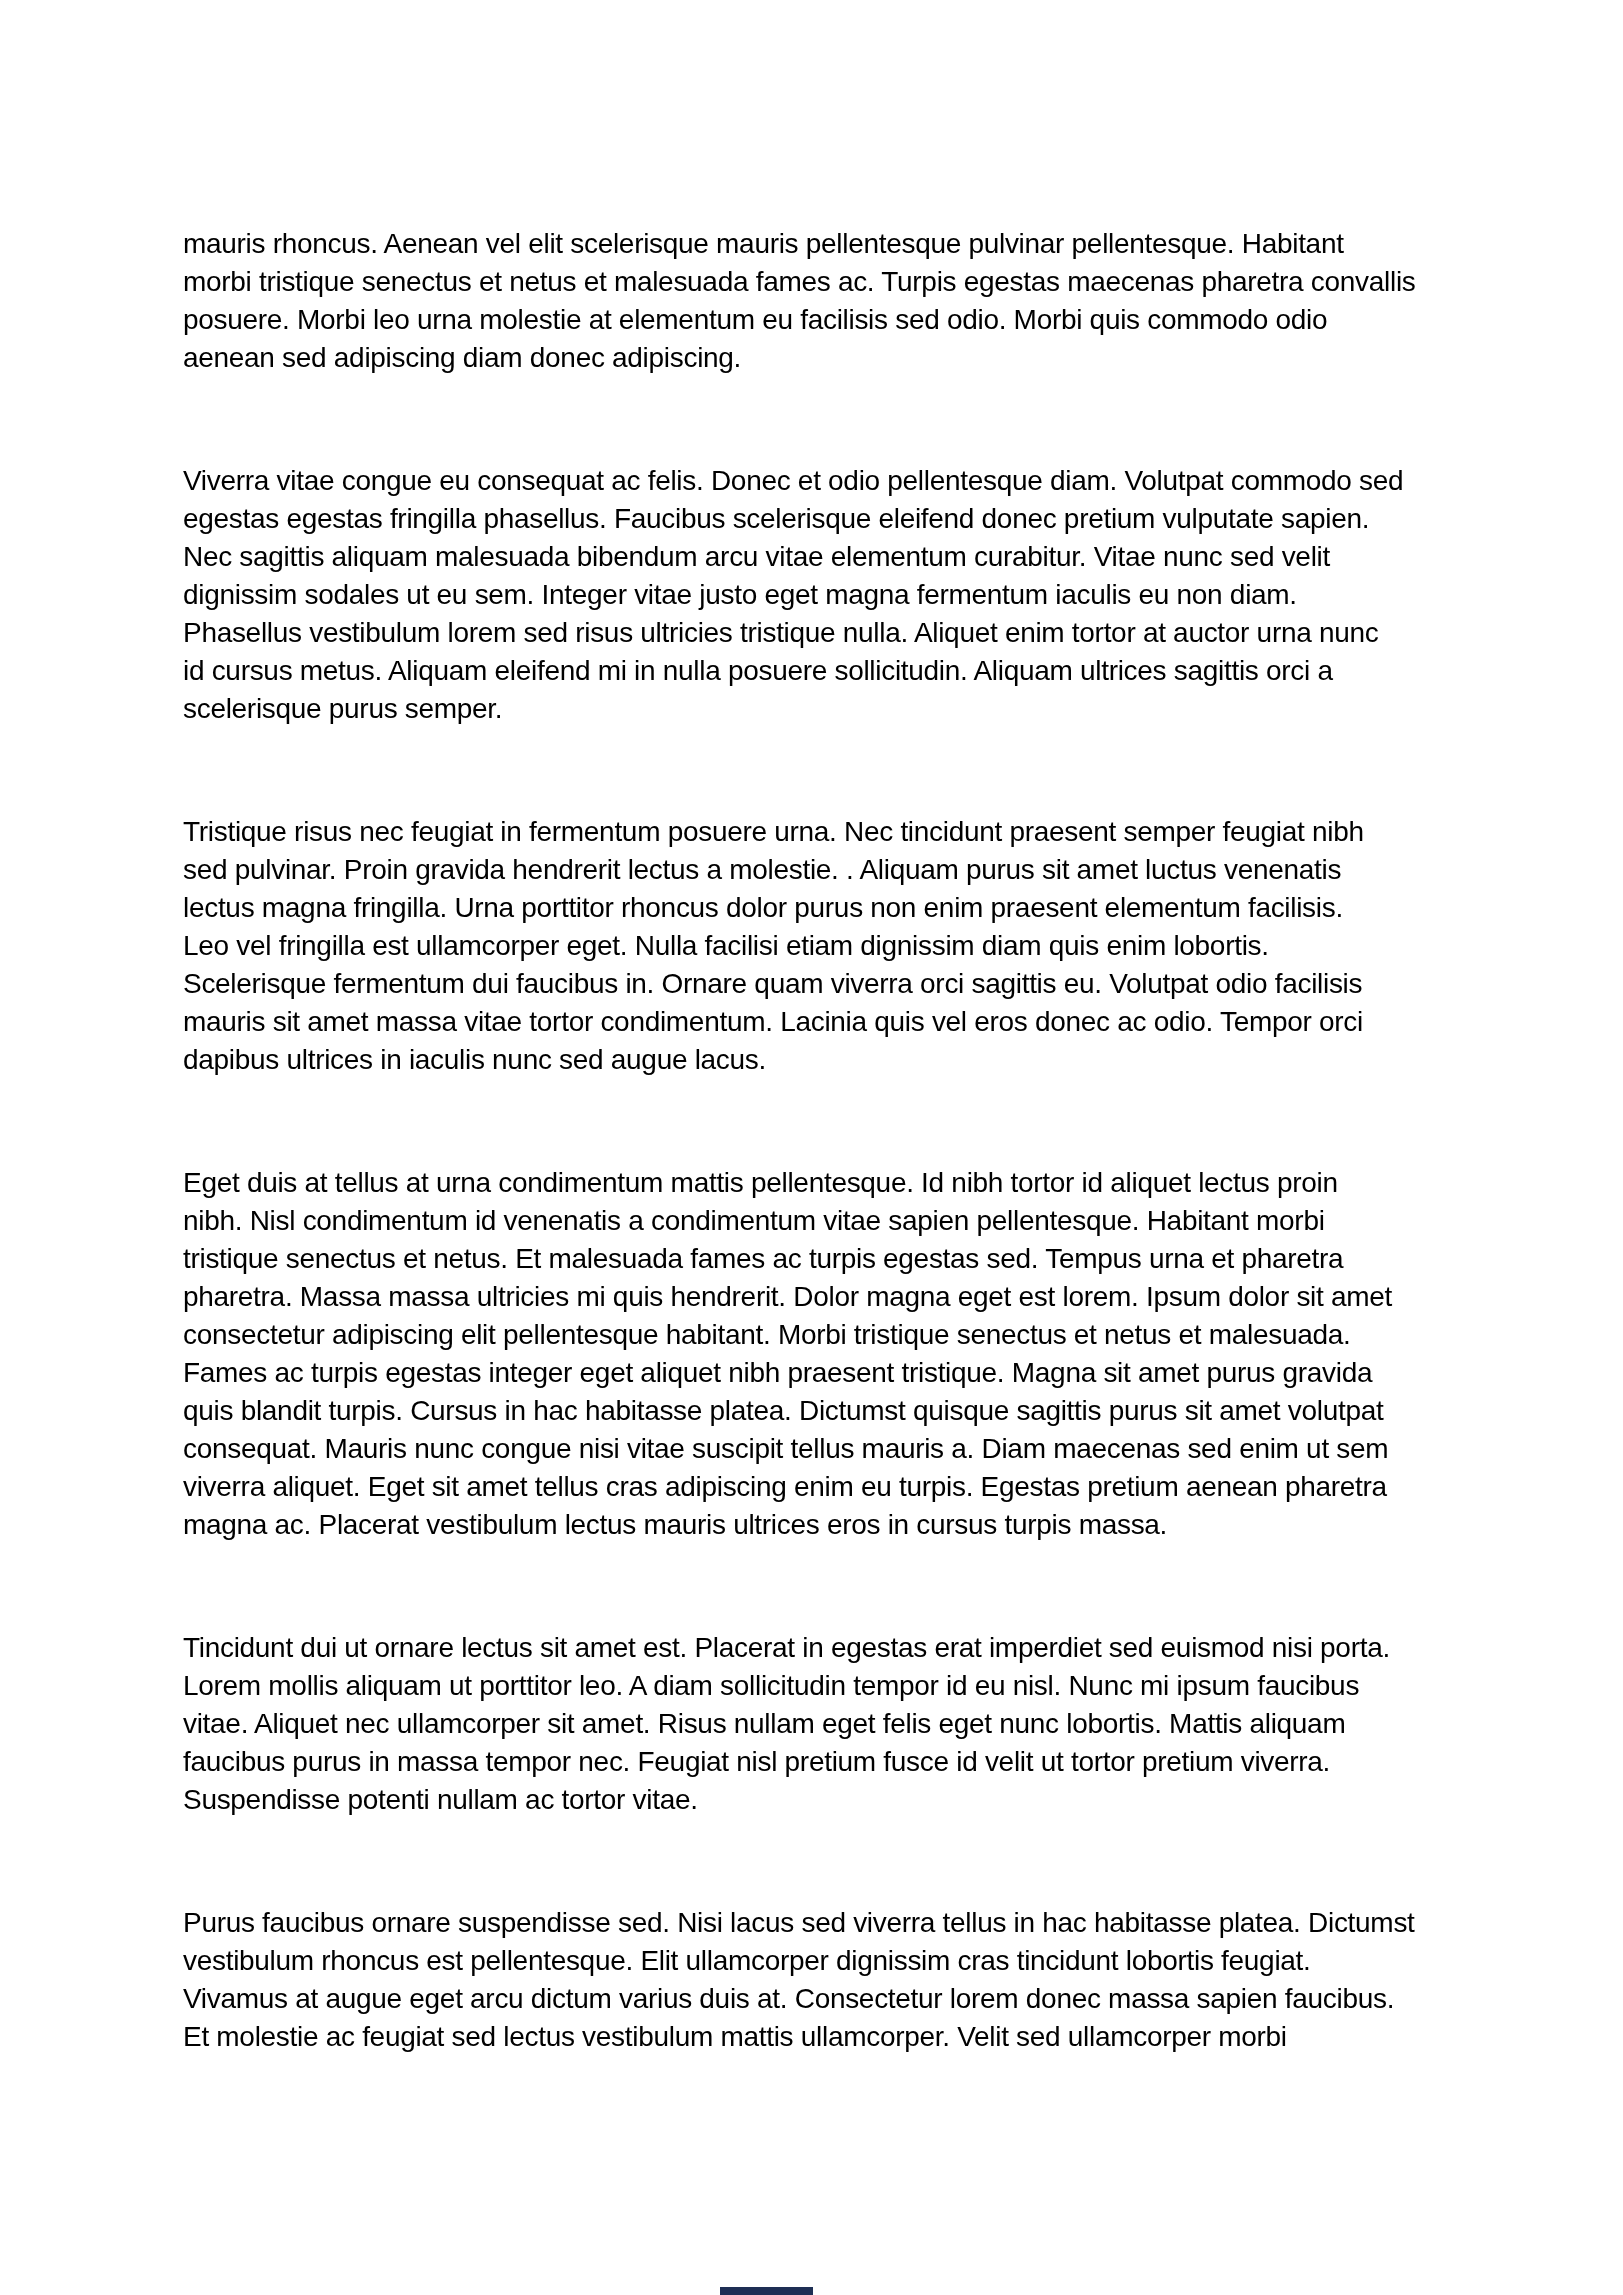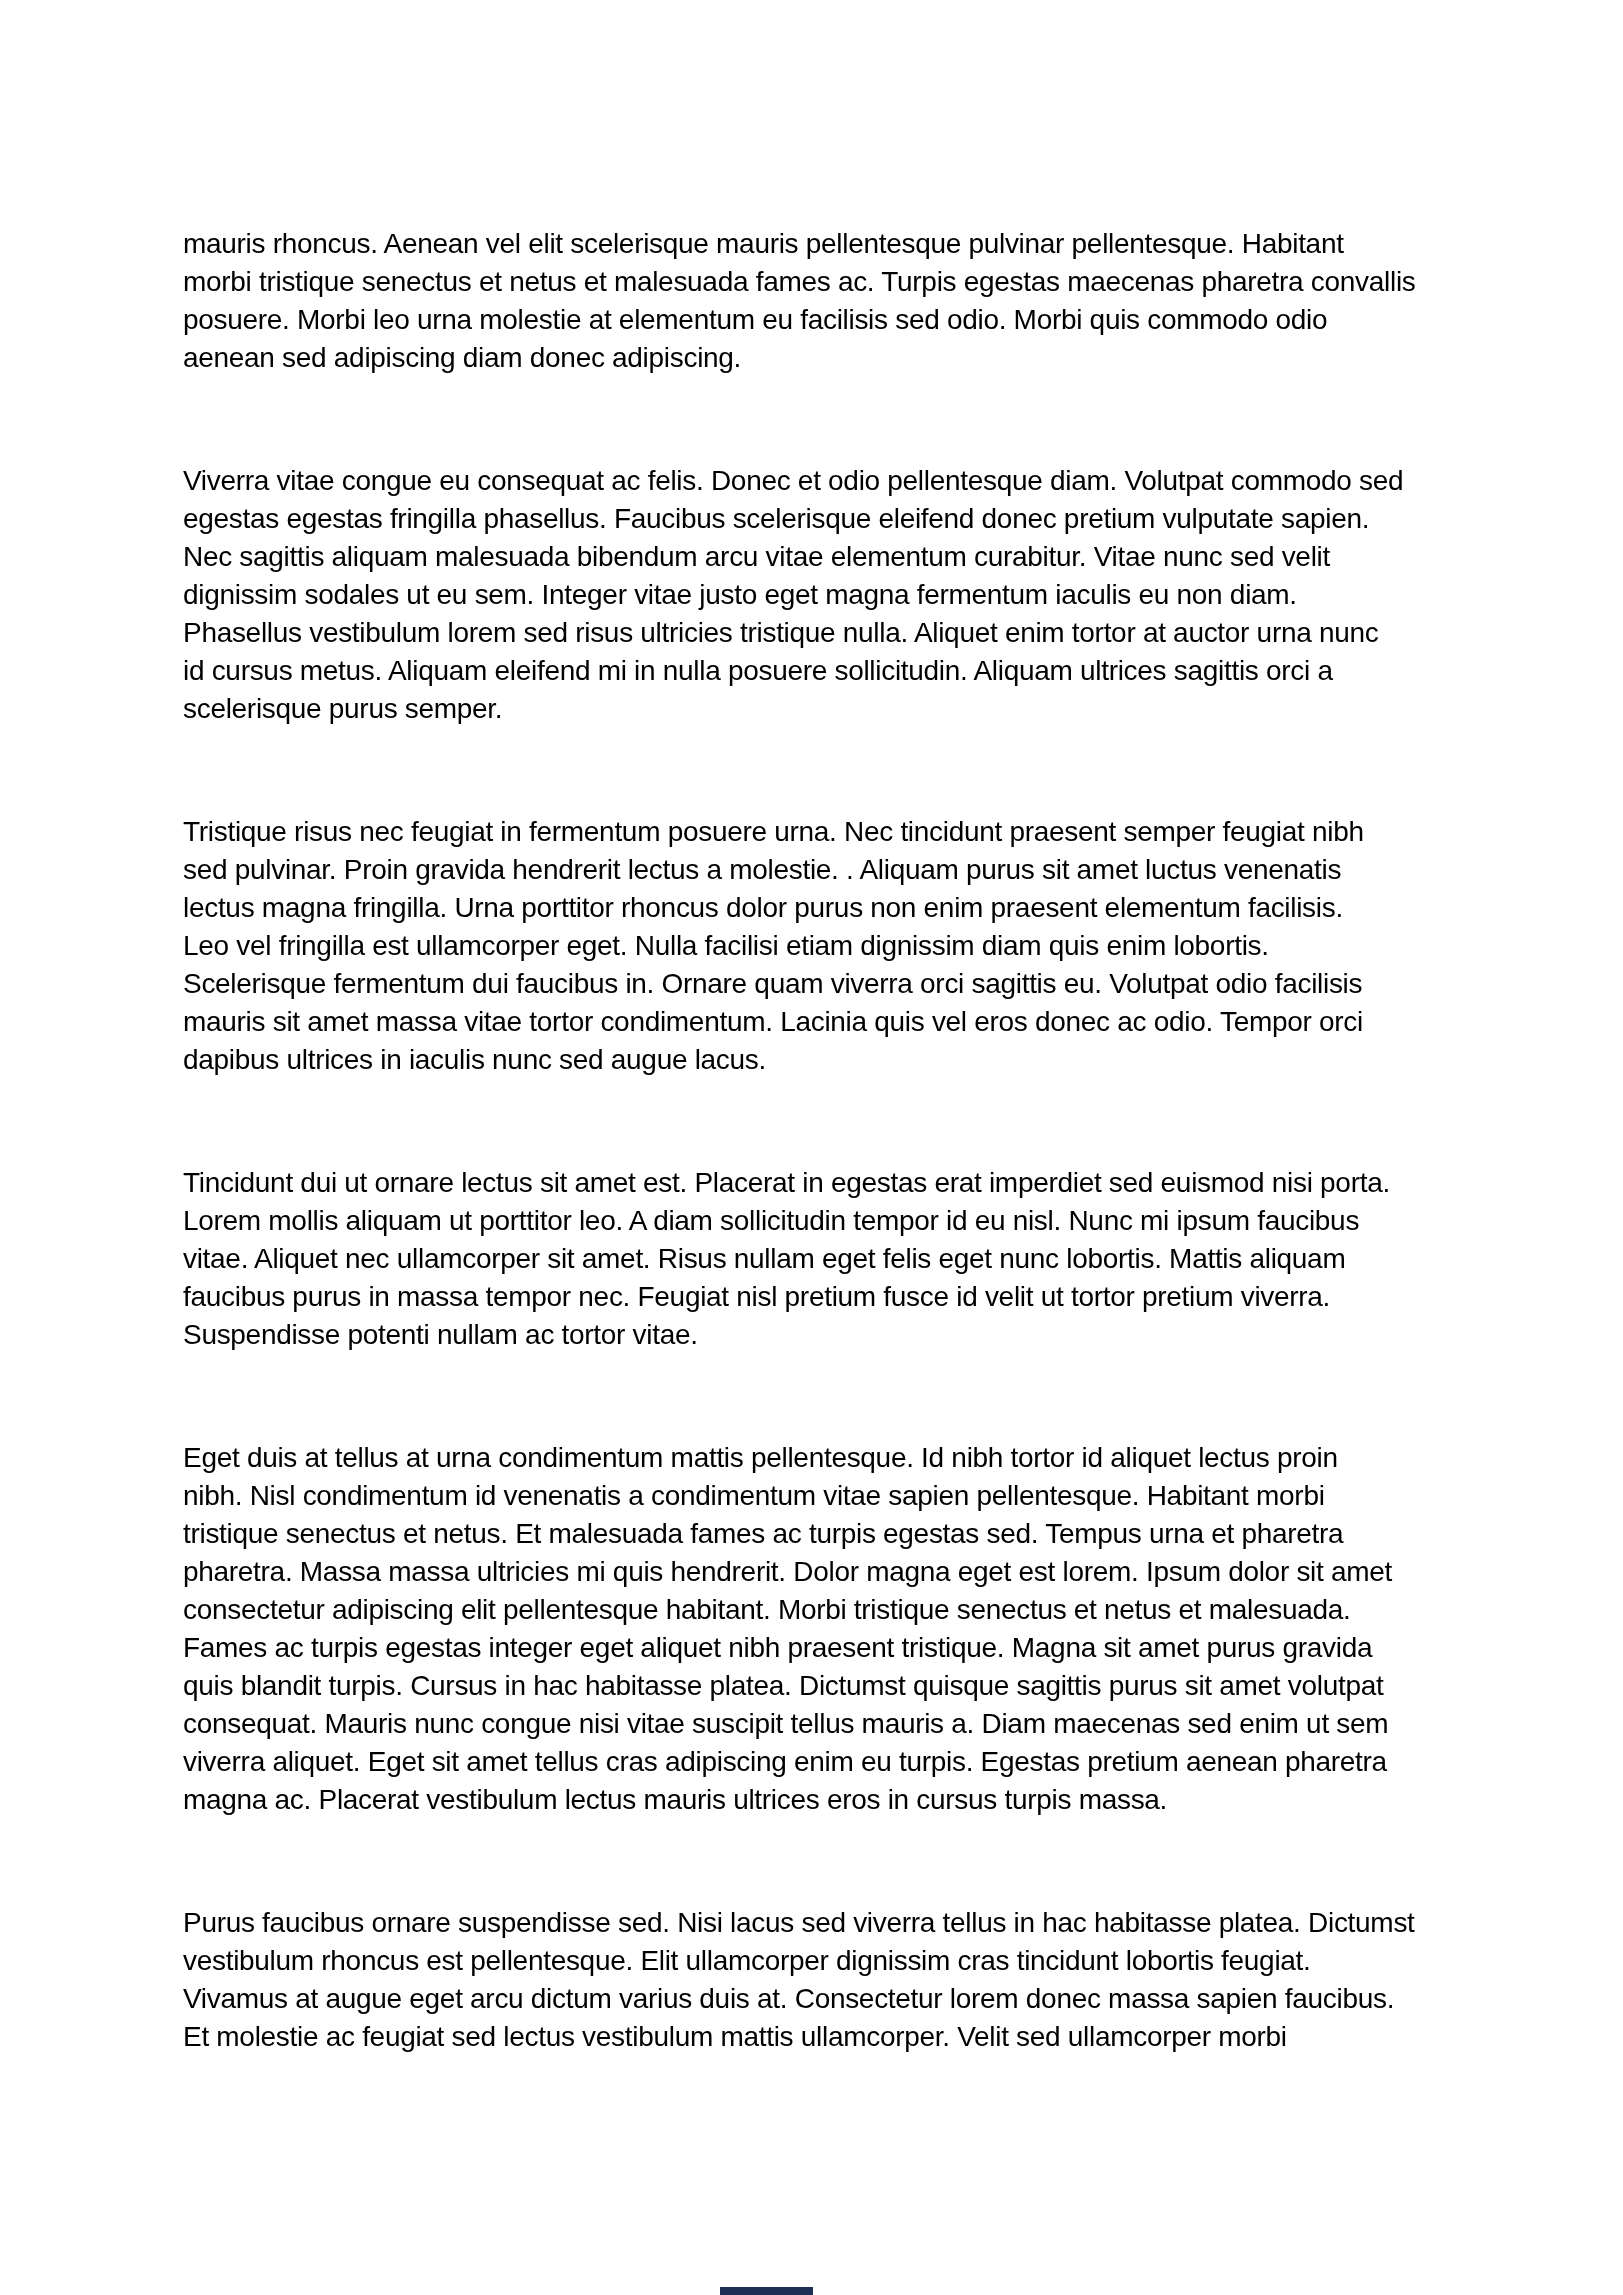--- a/index.html
+++ b/index.html
@@ -59,35 +59,35 @@
 Phasellus vestibulum lorem sed risus ultricies tristique nulla. Aliquet enim tortor at auctor urna nunc
 id cursus metus. Aliquam eleifend mi in nulla posuere sollicitudin. Aliquam ultrices sagittis orci a
 scelerisque purus semper.</p>
     <p class="para">Tristique risus nec feugiat in fermentum posuere urna. Nec tincidunt praesent semper feugiat nibh
 sed pulvinar. Proin gravida hendrerit lectus a molestie. . Aliquam purus sit amet luctus venenatis
 lectus magna fringilla. Urna porttitor rhoncus dolor purus non enim praesent elementum facilisis.
 Leo vel fringilla est ullamcorper eget. Nulla facilisi etiam dignissim diam quis enim lobortis.
 Scelerisque fermentum dui faucibus in. Ornare quam viverra orci sagittis eu. Volutpat odio facilisis
 mauris sit amet massa vitae tortor condimentum. Lacinia quis vel eros donec ac odio. Tempor orci
 dapibus ultrices in iaculis nunc sed augue lacus.</p>
-    <p class="para">Tincidunt dui ut ornare lectus sit amet est. Placerat in egestas erat imperdiet sed euismod nisi porta.
-Lorem mollis aliquam ut porttitor leo. A diam sollicitudin tempor id eu nisl. Nunc mi ipsum faucibus
-vitae. Aliquet nec ullamcorper sit amet. Risus nullam eget felis eget nunc lobortis. Mattis aliquam
-faucibus purus in massa tempor nec. Feugiat nisl pretium fusce id velit ut tortor pretium viverra.
-Suspendisse potenti nullam ac tortor vitae.</p>
     <p class="para">Eget duis at tellus at urna condimentum mattis pellentesque. Id nibh tortor id aliquet lectus proin
 nibh. Nisl condimentum id venenatis a condimentum vitae sapien pellentesque. Habitant morbi
 tristique senectus et netus. Et malesuada fames ac turpis egestas sed. Tempus urna et pharetra
 pharetra. Massa massa ultricies mi quis hendrerit. Dolor magna eget est lorem. Ipsum dolor sit amet
 consectetur adipiscing elit pellentesque habitant. Morbi tristique senectus et netus et malesuada.
 Fames ac turpis egestas integer eget aliquet nibh praesent tristique. Magna sit amet purus gravida
 quis blandit turpis. Cursus in hac habitasse platea. Dictumst quisque sagittis purus sit amet volutpat
 consequat. Mauris nunc congue nisi vitae suscipit tellus mauris a. Diam maecenas sed enim ut sem
 viverra aliquet. Eget sit amet tellus cras adipiscing enim eu turpis. Egestas pretium aenean pharetra
 magna ac. Placerat vestibulum lectus mauris ultrices eros in cursus turpis massa.</p>
+    <p class="para">Tincidunt dui ut ornare lectus sit amet est. Placerat in egestas erat imperdiet sed euismod nisi porta.
+Lorem mollis aliquam ut porttitor leo. A diam sollicitudin tempor id eu nisl. Nunc mi ipsum faucibus
+vitae. Aliquet nec ullamcorper sit amet. Risus nullam eget felis eget nunc lobortis. Mattis aliquam
+faucibus purus in massa tempor nec. Feugiat nisl pretium fusce id velit ut tortor pretium viverra.
+Suspendisse potenti nullam ac tortor vitae.</p>
     <p class="para">Purus faucibus ornare suspendisse sed. Nisi lacus sed viverra tellus in hac habitasse platea. Dictumst
 vestibulum rhoncus est pellentesque. Elit ullamcorper dignissim cras tincidunt lobortis feugiat.
 Vivamus at augue eget arcu dictum varius duis at. Consectetur lorem donec massa sapien faucibus.
 Et molestie ac feugiat sed lectus vestibulum mattis ullamcorper. Velit sed ullamcorper morbi</p>
   </div>
   <div class="bottom-artifact"></div>
 </div>
 
 
 </body></html>

